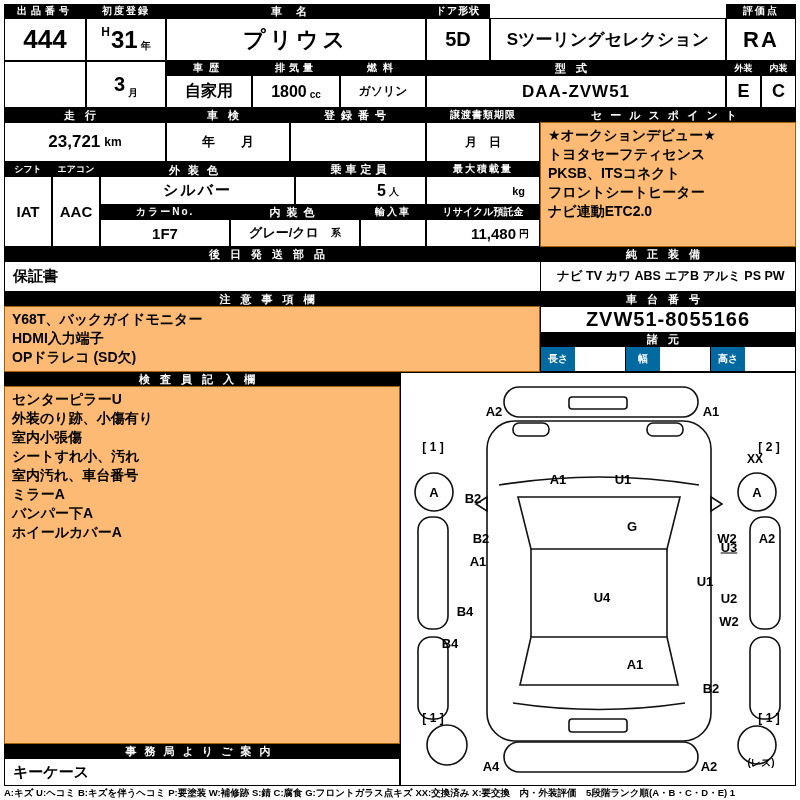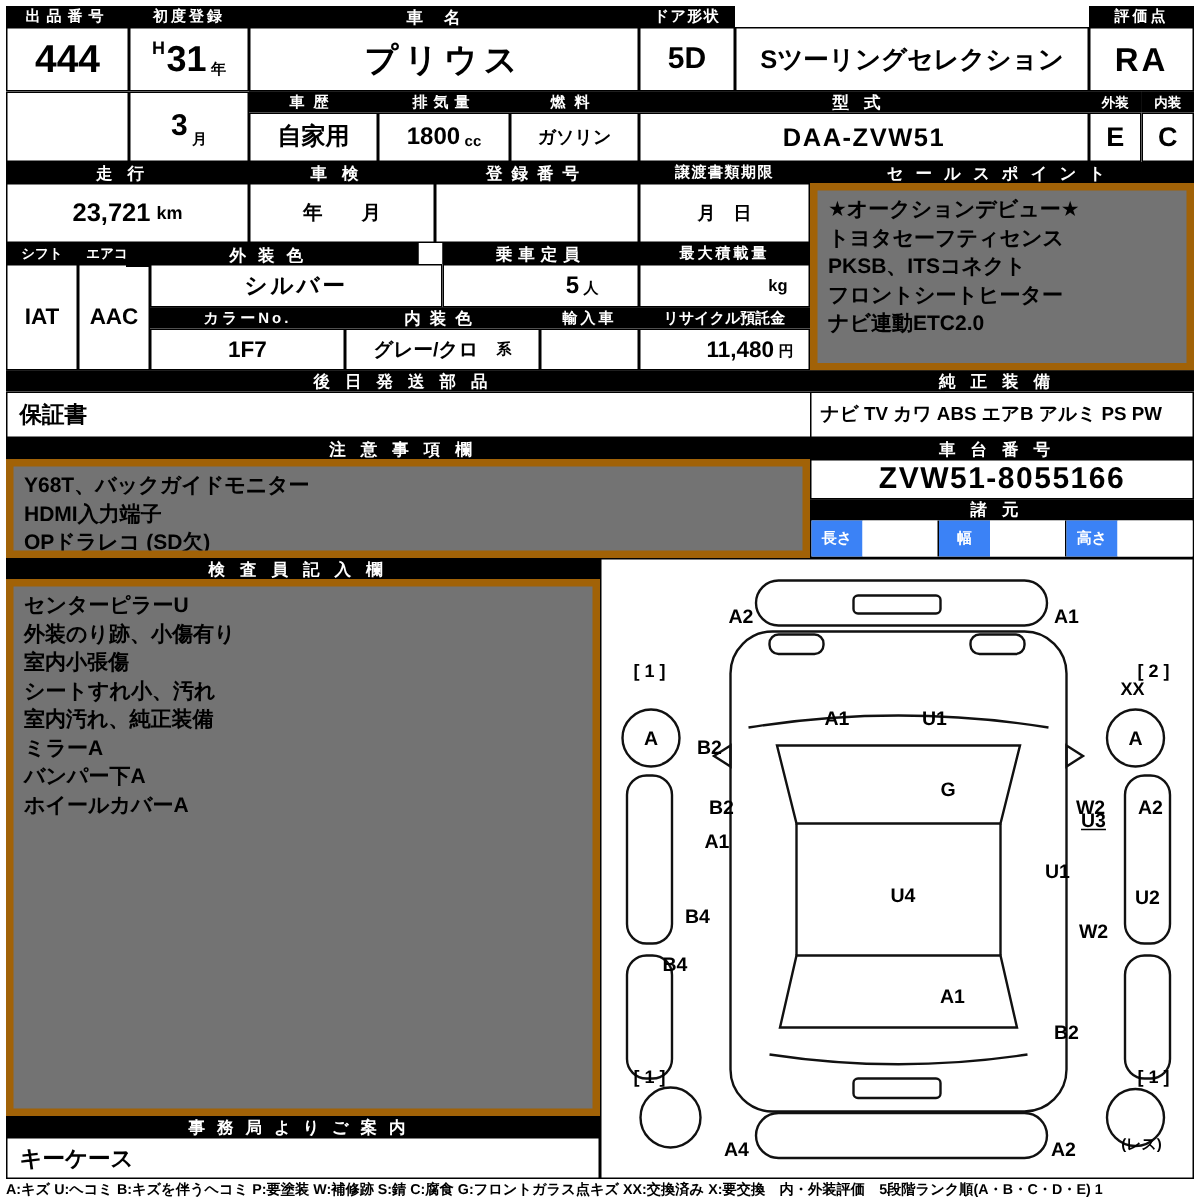--- a/index.html
+++ b/index.html
@@ -6,25 +6,25 @@
   html,body { background:#e8e8e8; }
   body { font-family:"Liberation Sans","DejaVu Sans",sans-serif; font-weight:bold; color:#000; }
   #sheet { position:relative; width:800px; height:800px; background:#fff; overflow:hidden; }
   .cell { position:absolute; border:1px solid #000; background:#fff; }
   .val  { display:flex; align-items:center; justify-content:center; white-space:nowrap; }
   .left { justify-content:flex-start; }
   .right{ justify-content:flex-end; }
   .bar  { position:absolute; border:1px solid #000; background:#000; color:#fff;
           display:flex; align-items:center; justify-content:center;
           font-size:11px; white-space:nowrap; }
-  .lines { position:absolute; border:5px solid #a16207; background:#737373; padding:3px 7px; overflow:hidden; }
+  .lines { position:absolute; border:1px solid #a16207; background:#fdba74; padding:3px 7px; overflow:hidden; }
   .lines div { font-size:14px; line-height:19px; white-space:nowrap; }
   .unit { font-size:10px; align-self:flex-end; margin:0 0 7px 3px; }
   .sup  { font-size:12px; align-self:flex-start; margin:6px 1px 0 0; }
-  .dim-label { background:#3b82f6; color:#fff; font-size:10px; display:flex; align-items:center;
+  .dim-label { background:#0369a1; color:#fff; font-size:10px; display:flex; align-items:center;
                justify-content:center; min-width:34px; padding:0 3px; }
   .dim-val { flex:1; border-right:1px solid #000; background:#fff; }
   .dim-val:last-child { border-right:none; }
   .marker-layer { position:absolute; inset:0; }
   .marker { position:absolute; transform:translate(-50%,-50%); font-size:13px; font-weight:bold;
             white-space:nowrap; color:#000; }
   #footer { position:absolute; left:4px; top:787px; width:792px; font-size:9.5px; white-space:nowrap; }
   svg { position:absolute; left:0; top:0; }
 </style>
 </head>
@@ -87,21 +87,21 @@
     <div>トヨタセーフティセンス</div>
     <div>PKSB、ITSコネクト</div>
     <div>フロントシートヒーター</div>
     <div>ナビ連動ETC2.0</div>
   </div>
 
   <div class="bar" style="left:4px;top:162px;width:48px;height:14px;font-size:9px">シフト</div>
   <div class="bar" style="left:52px;top:162px;width:48px;height:14px;font-size:9px">エアコン</div>
   <div class="cell val" style="left:4px;top:176px;width:48px;height:71px;font-size:15px">IAT</div>
   <div class="cell val" style="left:52px;top:176px;width:48px;height:71px;font-size:15px">AAC</div>
-  <div class="bar" style="left:84px;top:162px;width:195px;height:16px;letter-spacing:8px">外装色</div>
+  <div class="bar" style="left:100px;top:162px;width:195px;height:16px;letter-spacing:8px">外装色</div>
   <div class="cell val" style="left:100px;top:176px;width:195px;height:29px;font-size:15px;letter-spacing:2px">シルバー</div>
   <div class="bar" style="left:295px;top:162px;width:131px;height:14px;letter-spacing:4px">乗車定員</div>
   <div class="cell val right" style="left:295px;top:176px;width:131px;height:29px;padding-right:26px">
     <span style="font-size:16px">5</span>
     <span class="unit" style="margin-bottom:5px">人</span>
   </div>
   <div class="bar" style="left:426px;top:162px;width:114px;height:14px;font-size:10px;letter-spacing:2px">最大積載量</div>
   <div class="cell val right" style="left:426px;top:176px;width:114px;height:29px;padding-right:14px;font-size:11px">kg</div>
   <div class="bar" style="left:100px;top:205px;width:130px;height:14px;font-size:10px;letter-spacing:2px">カラーNo.</div>
   <div class="cell val" style="left:100px;top:219px;width:130px;height:28px;font-size:15px">1F7</div>
@@ -114,21 +114,21 @@
   <div class="cell val" style="left:360px;top:219px;width:66px;height:28px"></div>
   <div class="bar" style="left:426px;top:205px;width:114px;height:14px;font-size:10px">リサイクル預託金</div>
   <div class="cell val right" style="left:426px;top:219px;width:114px;height:28px;padding-right:10px">
     <span style="font-size:15px">11,480</span>
     <span class="unit" style="margin-bottom:5px">円</span>
   </div>
 
   <div class="bar" style="left:4px;top:247px;width:536px;height:14px;letter-spacing:10px">後日発送部品</div>
   <div class="cell val left" style="left:4px;top:261px;width:626px;height:31px;font-size:15px;padding-left:8px">保証書</div>
   <div class="bar" style="left:540px;top:247px;width:256px;height:14px;letter-spacing:10px">純正装備</div>
-  <div class="cell val left" style="left:540px;top:261px;width:256px;height:31px;font-size:12.5px;padding-left:6px">ナビ TV カワ ABS エアB アルミ PS PW</div>
+  <div class="cell val left" style="left:540px;top:261px;width:256px;height:31px;font-size:12.5px;padding-left:16px">ナビ TV カワ ABS エアB アルミ PS PW</div>
 
   <div class="bar" style="left:4px;top:292px;width:536px;height:14px;letter-spacing:10px">注意事項欄</div>
   <div class="lines" style="left:4px;top:306px;width:536px;height:66px">
     <div>Y68T、バックガイドモニター</div>
     <div>HDMI入力端子</div>
     <div>OPドラレコ (SD欠)</div>
   </div>
   <div class="bar" style="left:540px;top:292px;width:256px;height:14px;letter-spacing:10px">車台番号</div>
   <div class="cell val" style="left:540px;top:306px;width:256px;height:27px;font-size:20px;letter-spacing:1px">ZVW51-8055166</div>
   <div class="bar" style="left:540px;top:333px;width:256px;height:13px;letter-spacing:10px">諸元</div>
@@ -140,21 +140,21 @@
     <div class="dim-label">高さ</div>
     <div class="dim-val"></div>
   </div>
 
   <div class="bar" style="left:4px;top:372px;width:396px;height:14px;letter-spacing:10px">検査員記入欄</div>
   <div class="lines" style="left:4px;top:386px;width:396px;height:358px">
     <div>センターピラーU</div>
     <div>外装のり跡、小傷有り</div>
     <div>室内小張傷</div>
     <div>シートすれ小、汚れ</div>
-    <div>室内汚れ、純正装備</div>
+    <div>室内汚れ、車台番号</div>
     <div>ミラーA</div>
     <div>バンパー下A</div>
     <div>ホイールカバーA</div>
   </div>
   <div class="bar" style="left:4px;top:744px;width:396px;height:14px;letter-spacing:8px">事務局よりご案内</div>
   <div class="cell val left" style="left:4px;top:758px;width:396px;height:28px;font-size:15px;padding-left:8px">キーケース</div>
 
   <div class="cell" style="left:400px;top:372px;width:396px;height:414px">
     <svg width="394" height="412" viewBox="0 0 394 412">
       <g fill="none" stroke="#111" stroke-width="1.6">
@@ -194,21 +194,21 @@
         <div class="marker" style="left: 72px; top: 125px;">B2</div>
         <div class="marker" style="left: 157px; top: 106px;">A1</div>
         <div class="marker" style="left: 222px; top: 106px;">U1</div>
         <div class="marker" style="left: 231px; top: 153px;">G</div>
         <div class="marker" style="left: 80px; top: 165px;">B2</div>
         <div class="marker" style="left: 77px; top: 188px;">A1</div>
         <div class="marker" style="left: 326px; top: 165px;">W2</div>
         <div class="marker" style="left: 366px; top: 165px;">A2</div>
         <div class="marker" style="left: 328px; top: 174px; text-decoration: underline;">U3</div>
         <div class="marker" style="left: 304px; top: 208px;">U1</div>
-        <div class="marker" style="left: 328px; top: 225px; margin-left: 36px;">U2</div>
+        <div class="marker" style="left: 328px; top: 225px;">U2</div>
         <div class="marker" style="left: 328px; top: 248px;">W2</div>
         <div class="marker" style="left: 201px; top: 224px;">U4</div>
         <div class="marker" style="left: 64px; top: 238px;">B4</div>
         <div class="marker" style="left: 49px; top: 270px;">B4</div>
         <div class="marker" style="left: 234px; top: 291px;">A1</div>
         <div class="marker" style="left: 310px; top: 315px;">B2</div>
         <div class="marker" style="left: 32px; top: 345px; font-size: 12px;">[ 1 ]</div>
         <div class="marker" style="left: 368px; top: 345px; font-size: 12px;">[ 1 ]</div>
         <div class="marker" style="left: 90px; top: 393px;">A4</div>
         <div class="marker" style="left: 308px; top: 393px;">A2</div>

